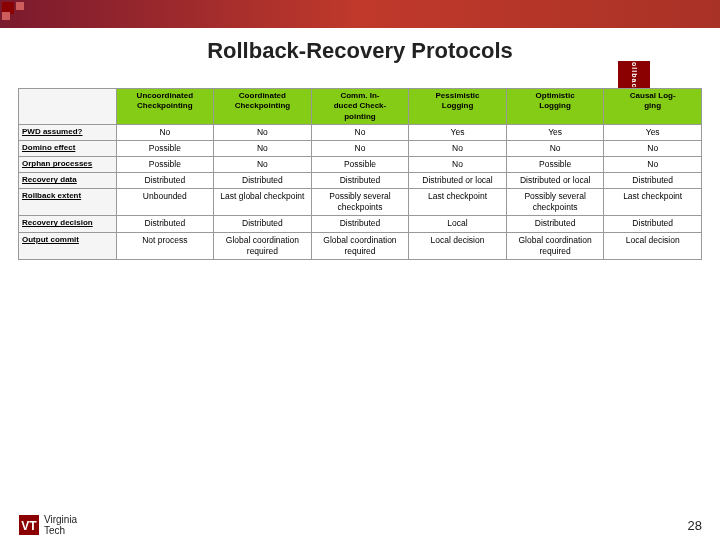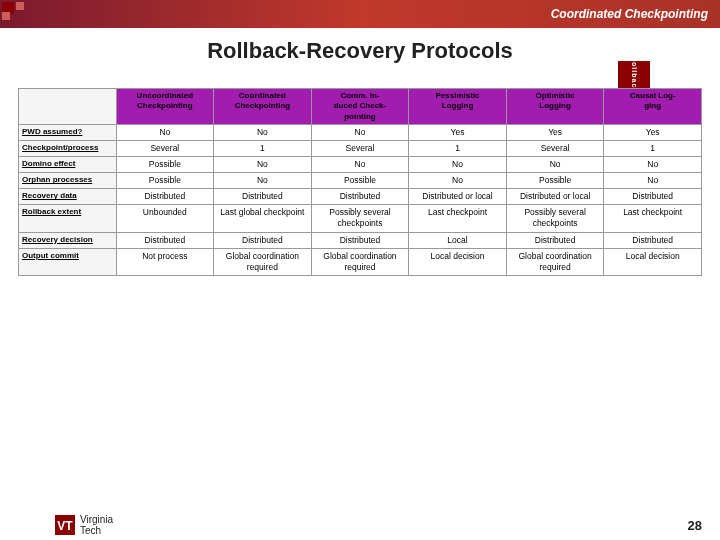--- a/index.html
+++ b/index.html
@@ -105,21 +105,21 @@
 
     table th, table td {
       border: 1px solid #999;
       padding: 2px 3px;
       vertical-align: top;
       text-align: center;
       line-height: 1.3;
     }
 
     table th {
-      background: #a21caf;
+      background: #84cc16;
       font-weight: bold;
       font-size: 8px;
     }
 
     .col-label {
       text-align: left;
       font-weight: bold;
       background: #f5f5f5;
       font-size: 8px;
       text-decoration: underline;
@@ -127,52 +127,50 @@
 
     
     #footer {
       position: absolute;
       bottom: 4px;
       left: 18px;
       right: 18px;
       display: flex;
       align-items: center;
       justify-content: space-between;
-      margin-left: 36px;
     }
     .vt-logo {
       display: flex;
       align-items: center;
       gap: 4px;
     }
     .vt-text {
       font-size: 10px;
       font-weight: normal;
       color: #222;
     }
     .vt-icon {
       width: 22px;
       height: 22px;
     }
     .page-num {
       font-size: 13px;
-      font-weight: bold;
+      font-weight: normal;
       color: #222;
     }
   </style>
 </head>
 <body>
 
 <div id="header-bar">
   <div class="corner-squares">
     <div class="cs1"></div>
     <div class="cs2"></div>
     <div class="cs3"></div>
   </div>
-  <span>Coordinated Checkpointing</span>
 </div>
 
 <div id="title">
   <span>Rollback-Recovery Protocols</span>
   <div class="rollback-badge">
     <div class="badge-rect">Rollback</div>
     <div class="badge-arrow"></div>
   </div>
 </div>
 
@@ -193,29 +191,20 @@
     <tr>
           <td class="col-label">PWD assumed?</td>
           <td>No</td>
           <td>No</td>
           <td>No</td>
           <td>Yes</td>
           <td>Yes</td>
           <td>Yes</td>
         </tr>
         <tr>
-          <td class="col-label">Checkpoint/process</td>
-          <td>Several</td>
-          <td>1</td>
-          <td>Several</td>
-          <td>1</td>
-          <td>Several</td>
-          <td>1</td>
-        </tr>
-        <tr>
           <td class="col-label">Domino effect</td>
           <td>Possible</td>
           <td>No</td>
           <td>No</td>
           <td>No</td>
           <td>No</td>
           <td>No</td>
         </tr>
         <tr>
           <td class="col-label">Orphan processes</td>

